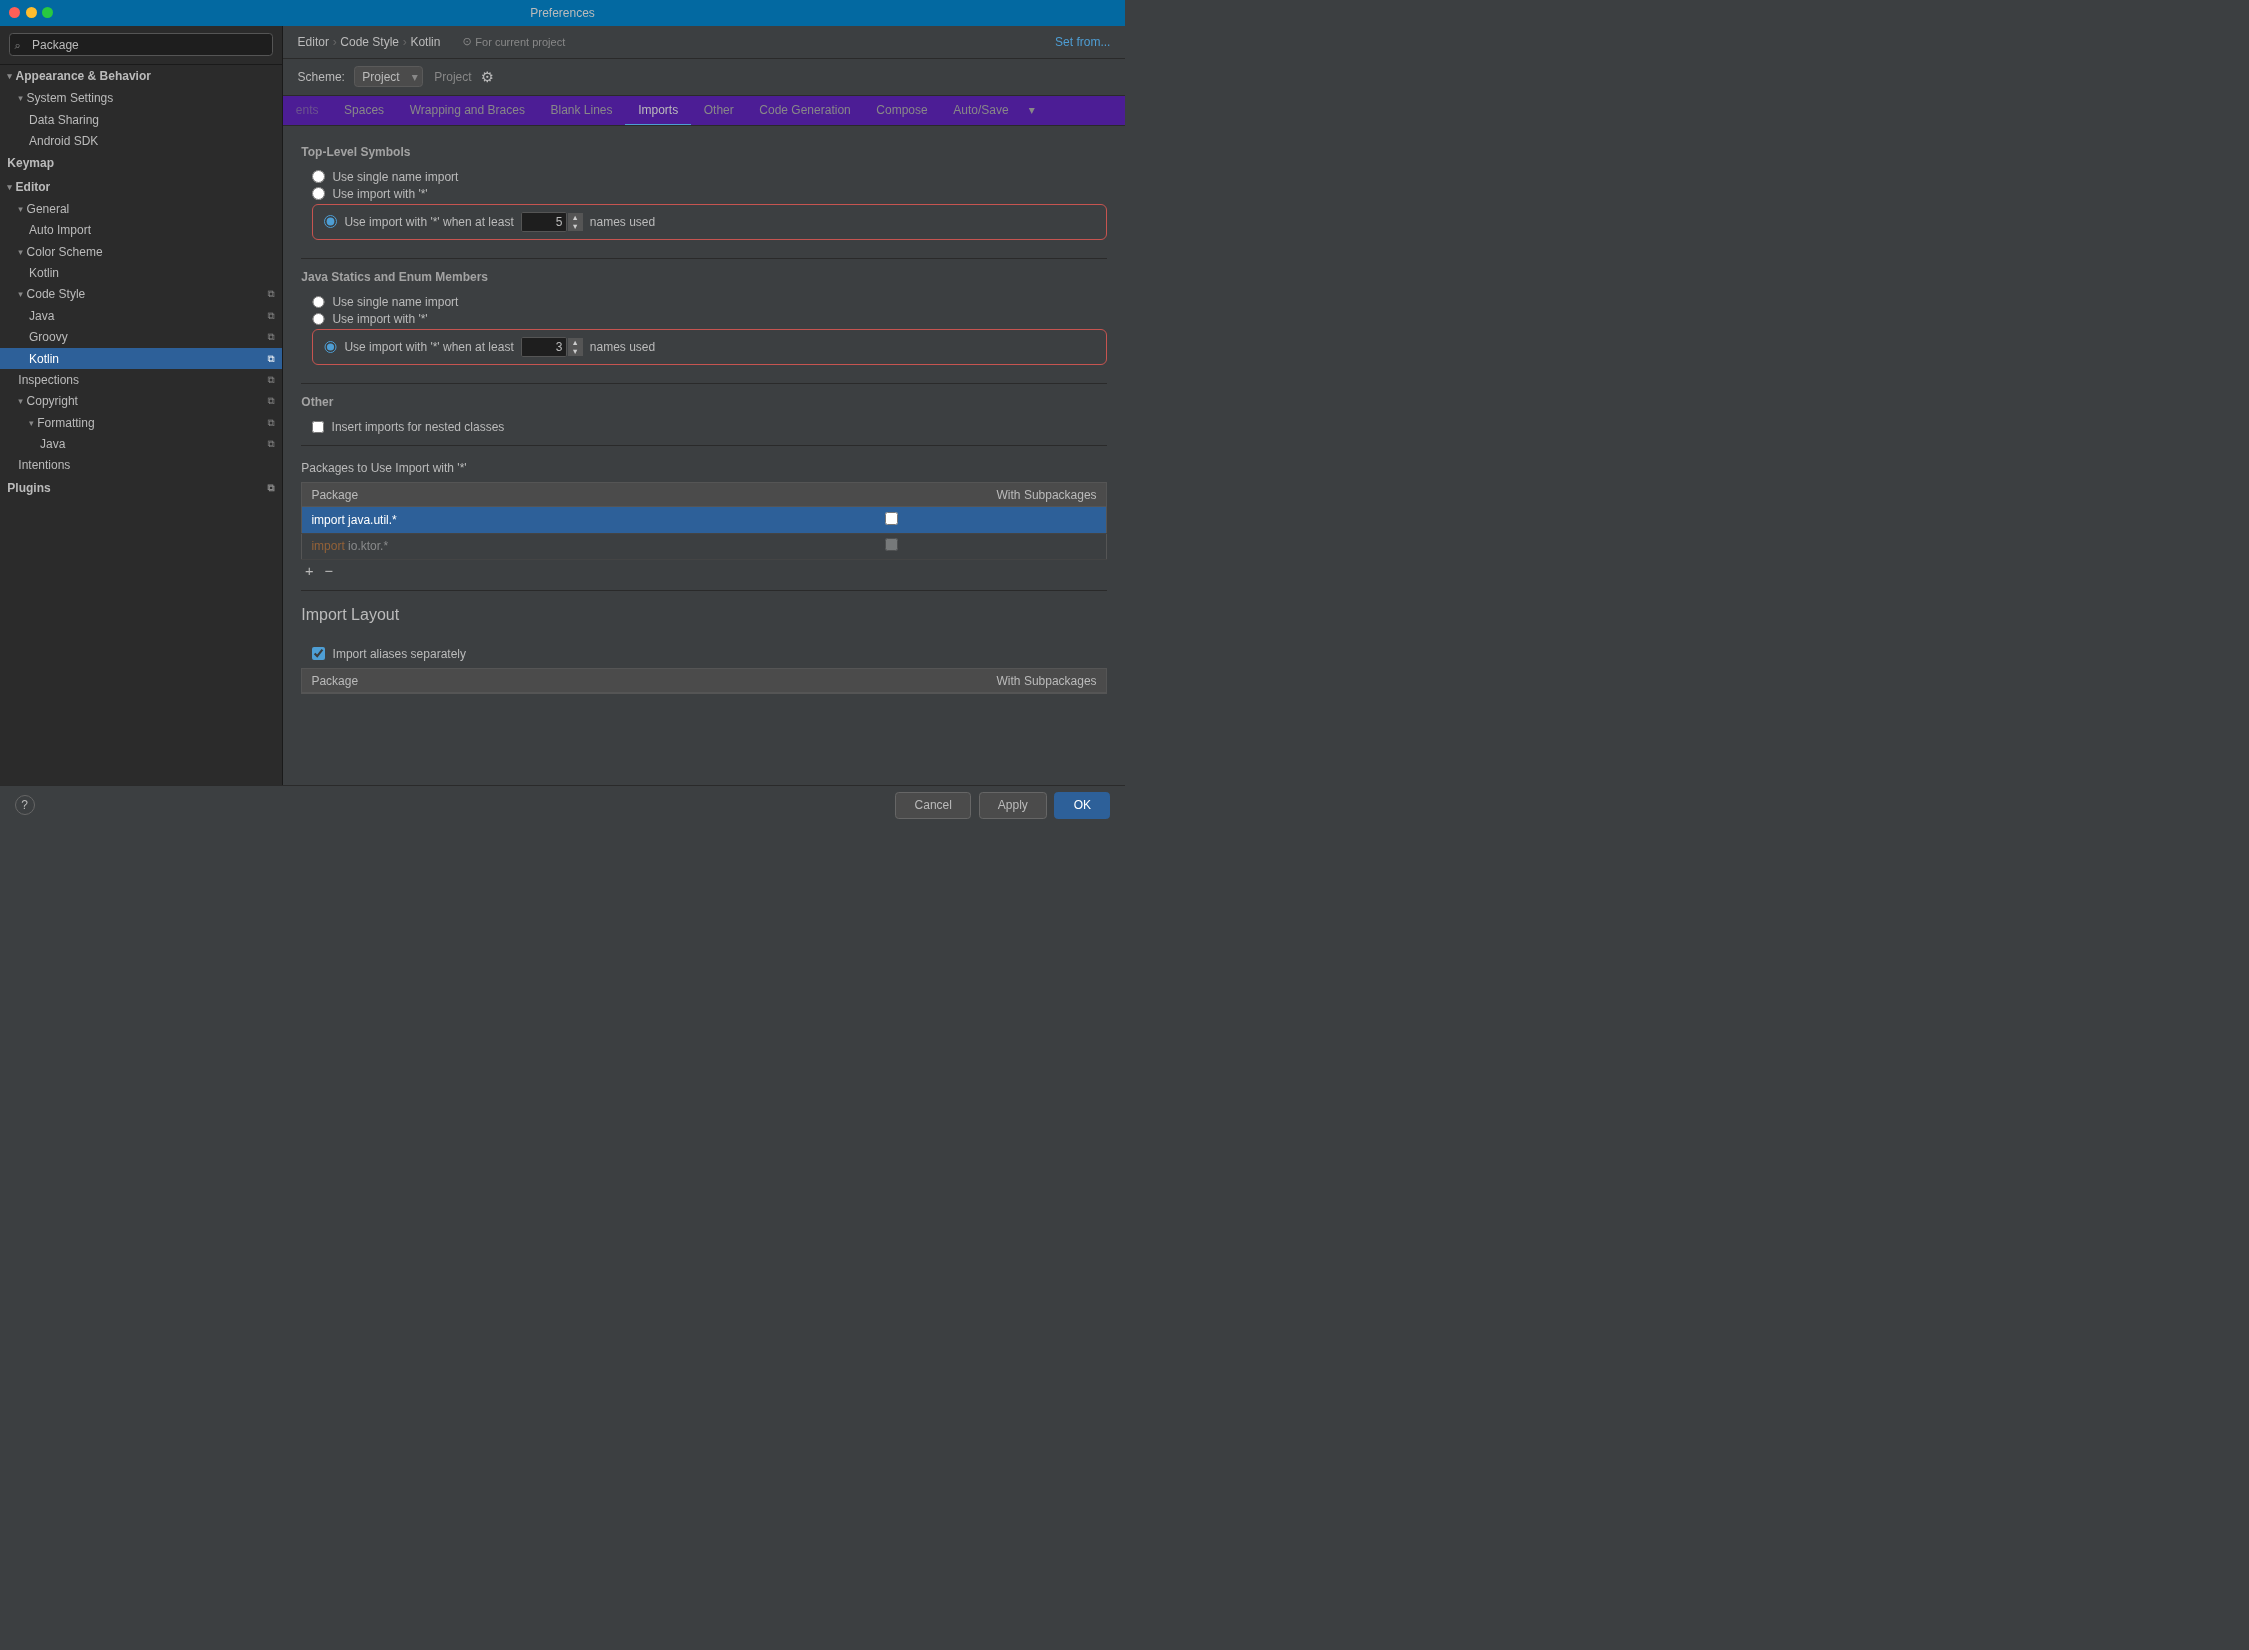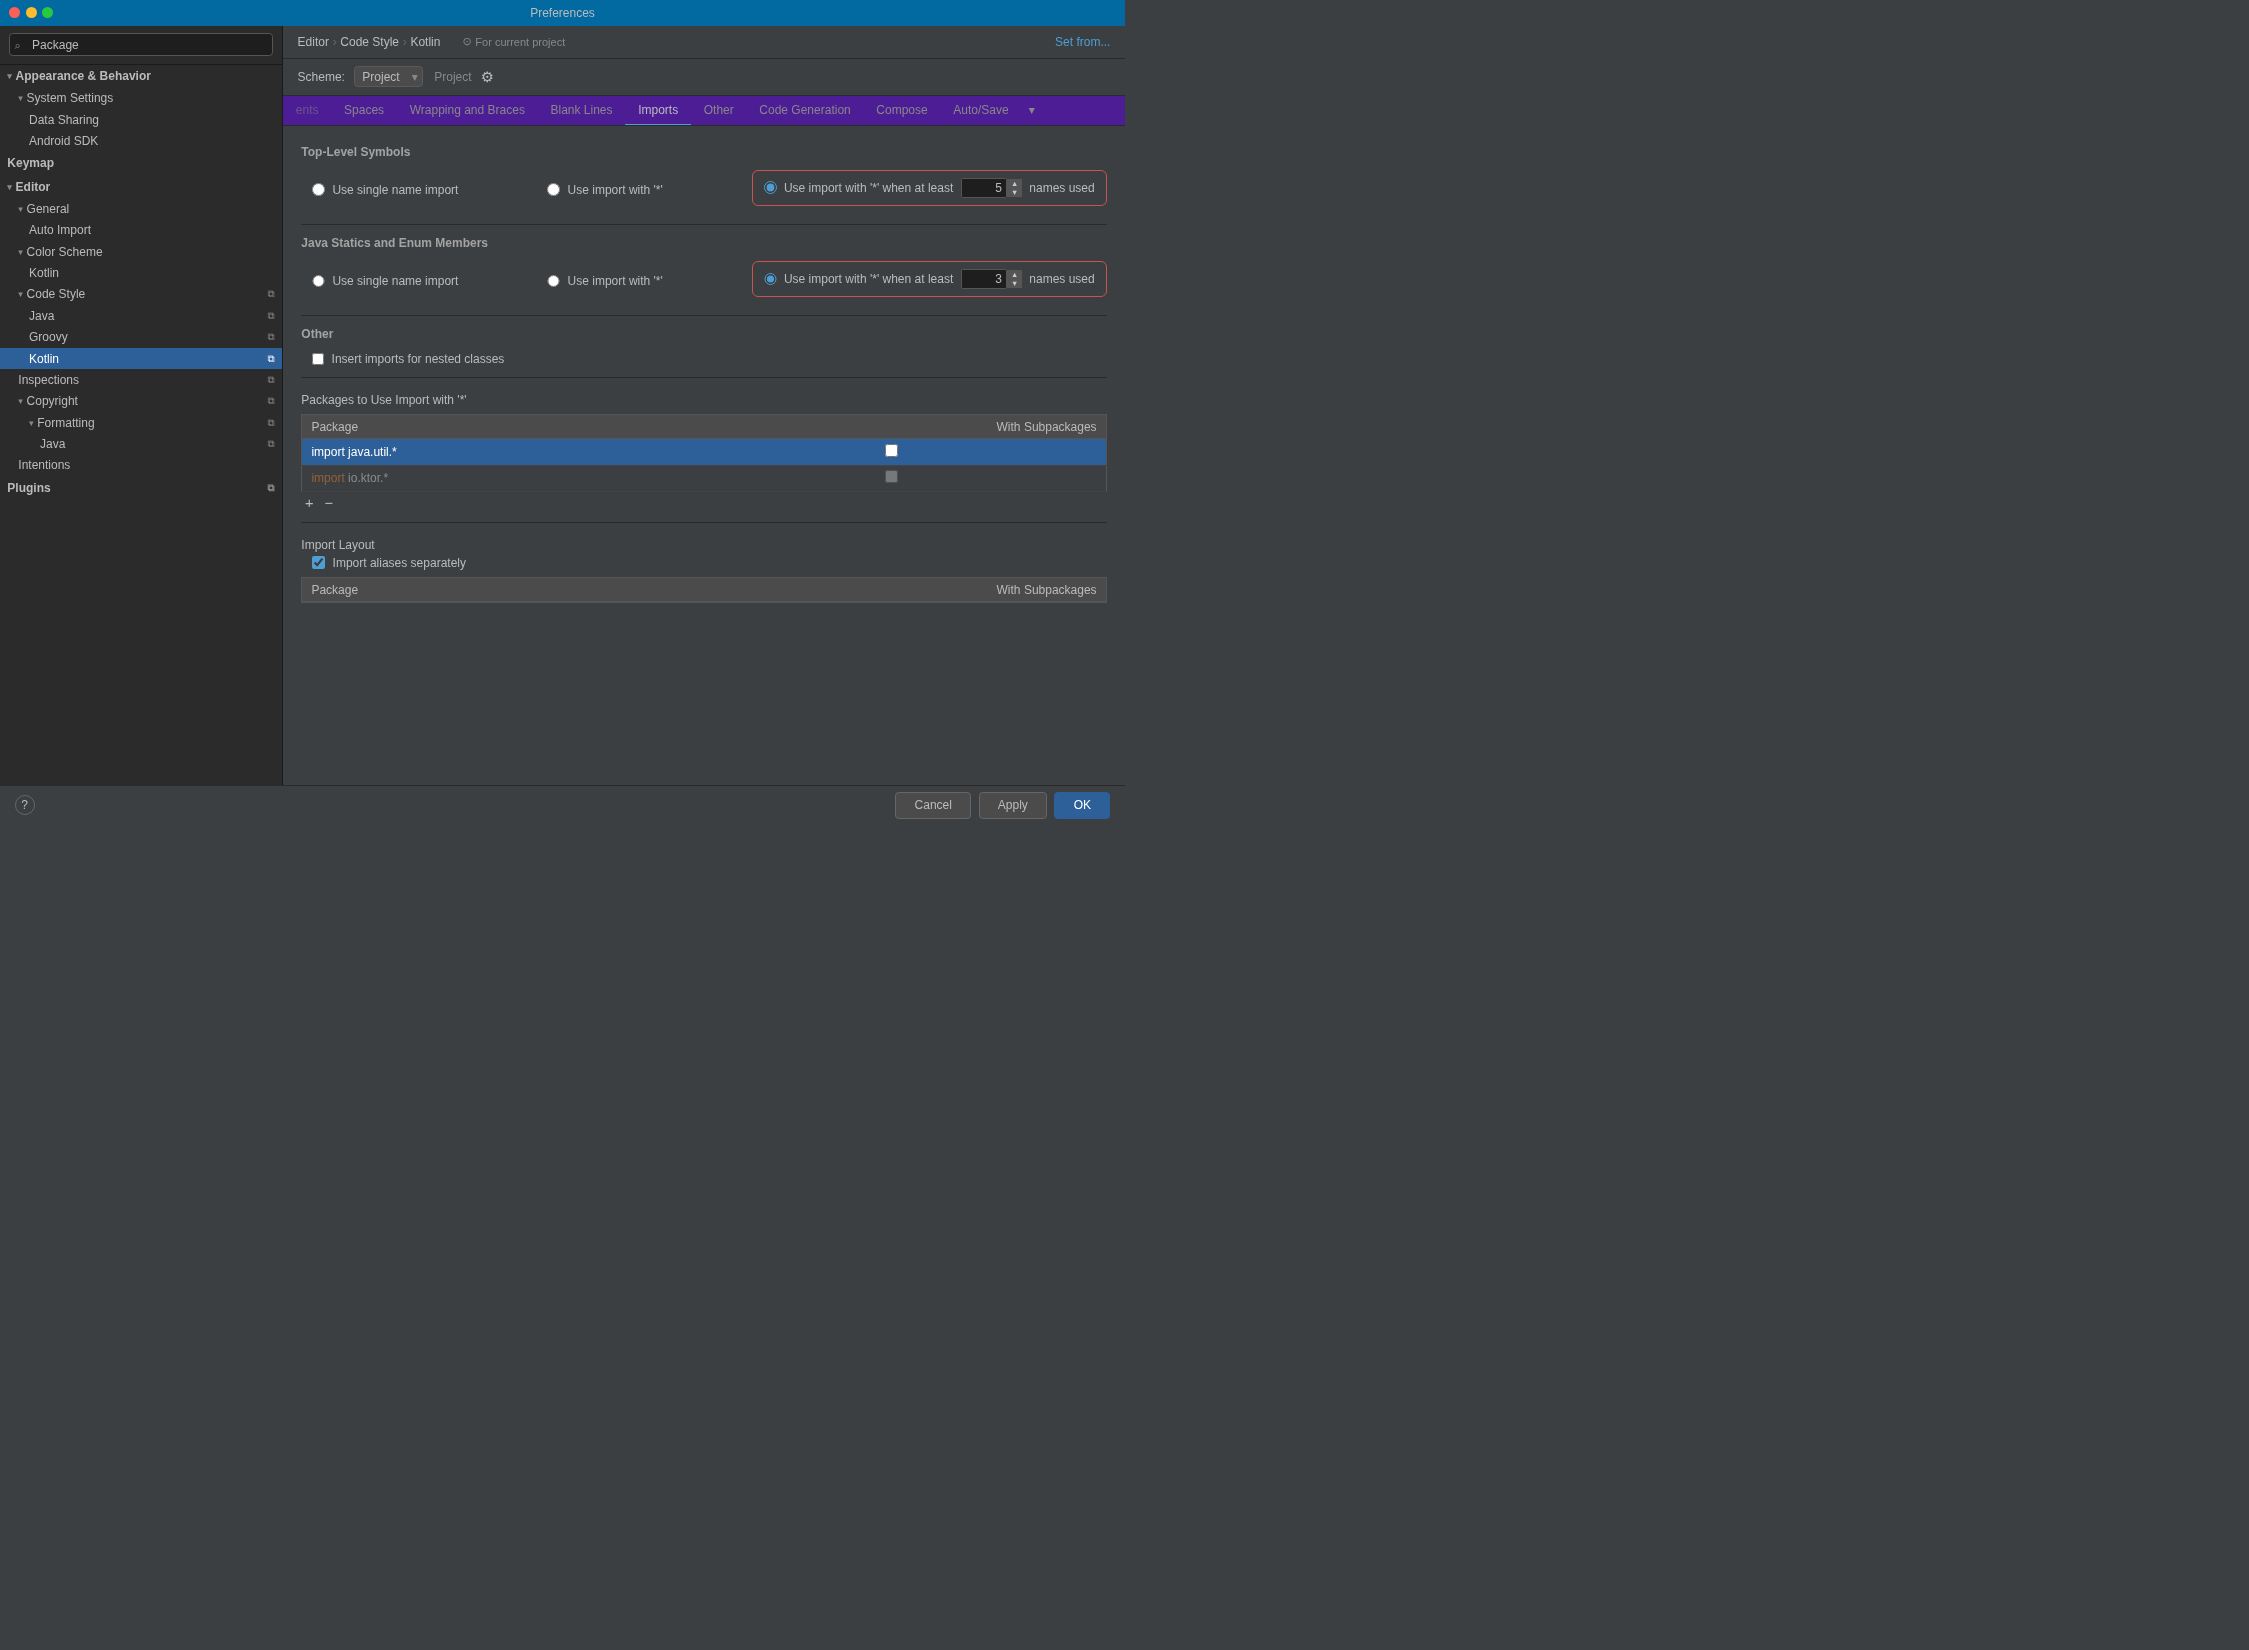--- a/index.html
+++ b/index.html
@@ -202,21 +202,21 @@
       overflow-y: auto;
       padding: 14.6px 18.3px;
     }
     .section-title {
       font-size: 12px;
       font-weight: 600;
       color: #a3a3a3;
       margin-bottom: 11px;
       margin-top: 3.7px;
     }
-    .radio-group { display: flex; flex-direction: row; gap: 16px; margin-left: 11px; margin-bottom: 14.6px; justify-content: space-between; }
+    .radio-group { display: flex; flex-direction: column; gap: 3px; margin-left: 11px; margin-bottom: 14.6px; }
     .radio-row {
       display: flex;
       align-items: center;
       gap: 7.3px;
     }
     .radio-row input[type="radio"] {
       accent-color: #4e9ed4;
       width: 12.8px;
       height: 12.8px;
     }
@@ -307,21 +307,21 @@
     }
     .table-action-btn {
       background: none;
       border: none;
       color: #bbbbbb;
       cursor: pointer;
       font-size: 14.6px;
       padding: 0 3.7px;
     }
     .import-layout-section { margin-top: 14.6px; }
-    .import-layout-title { font-size: 12px; color: #bbbbbb; margin-bottom: 4px; }
+    .import-layout-title { font-size: 16px; color: #bbbbbb; margin-bottom: 23px; }
     .import-layout-check {
       display: flex;
       align-items: center;
       gap: 7.3px;
       margin-left: 11px;
       margin-bottom: 7.3px;
     }
     .bottom-table-wrap {
       border: 0.9px solid #555;
       width: 100%;

